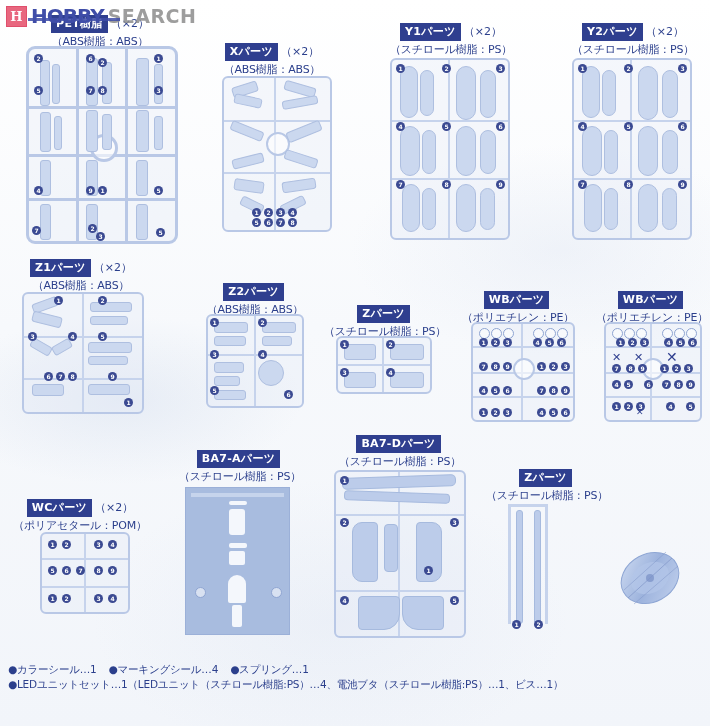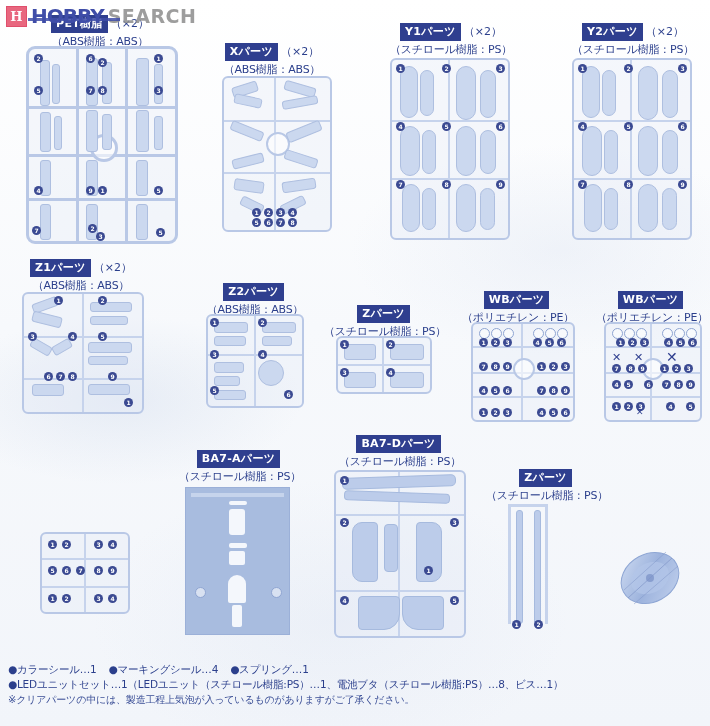--- a/index.html
+++ b/index.html
@@ -392,20 +392,24 @@
     <div class="num" style="left:70px;top:58px;">8</div>
     <div class="num" style="left:82px;top:58px;">9</div>
     <div class="num" style="left:8px;top:80px;">1</div>
     <div class="num" style="left:20px;top:80px;">2</div>
     <div class="num" style="left:32px;top:80px;">3</div>
     <div class="xm" style="left:32px;top:86px;font-size:9px;">✕</div>
     <div class="num" style="left:62px;top:80px;">4</div>
     <div class="num" style="left:82px;top:80px;">5</div>
   </div>
 
+  <div class="label center" style="left:10px;top:496px;width:140px;">
+    <span class="tag">WCパーツ</span><span class="mult">（×2）</span>
+    <span class="mat">（ポリアセタール：POM）</span>
+  </div>
   <div class="sprue" style="left:40px;top:532px;width:90px;height:82px;">
     <div class="frame thin"></div>
     <div class="bar h t" style="left:2px;top:26px;right:2px;height:2px;"></div>
     <div class="bar h t" style="left:2px;top:54px;right:2px;height:2px;"></div>
     <div class="bar v t" style="left:44px;top:2px;bottom:2px;width:2px;"></div>
     <div class="num" style="left:8px;top:8px;">1</div>
     <div class="num" style="left:22px;top:8px;">2</div>
     <div class="num" style="left:54px;top:8px;">3</div>
     <div class="num" style="left:68px;top:8px;">4</div>
     <div class="num" style="left:8px;top:34px;">5</div>
@@ -489,17 +493,16 @@
       <path d="M24 62 L66 24" stroke="#8096c8" stroke-width="1" fill="none" opacity=".5"></path>
       <path d="M34 76 L78 38" stroke="#8096c8" stroke-width="1" fill="none" opacity=".5"></path>
       <circle cx="50" cy="50" r="4" fill="#7e95c9" opacity=".8"></circle>
     </svg>
   </div>
 
   <div class="notes">
     <div class="note">
       <span>●カラーシール…1</span><span class="sep"></span><span>●マーキングシール…4</span><span class="sep"></span><span>●スプリング…1</span>
     </div>
-    <div class="note">●LEDユニットセット…1（LEDユニット（スチロール樹脂:PS）…1、電池ブタ（スチロール樹脂:PS）…8、ビス…1）</div>
-    <div class="note small">※クリアパーツの中には、製造工程上気泡が入っているものがありますがご了承ください。</div>
+    <div class="note">●LEDユニットセット…1（LEDユニット（スチロール樹脂:PS）…4、電池ブタ（スチロール樹脂:PS）…1、ビス…1）</div>
   </div>
 
 </div>
 
 </body></html>

